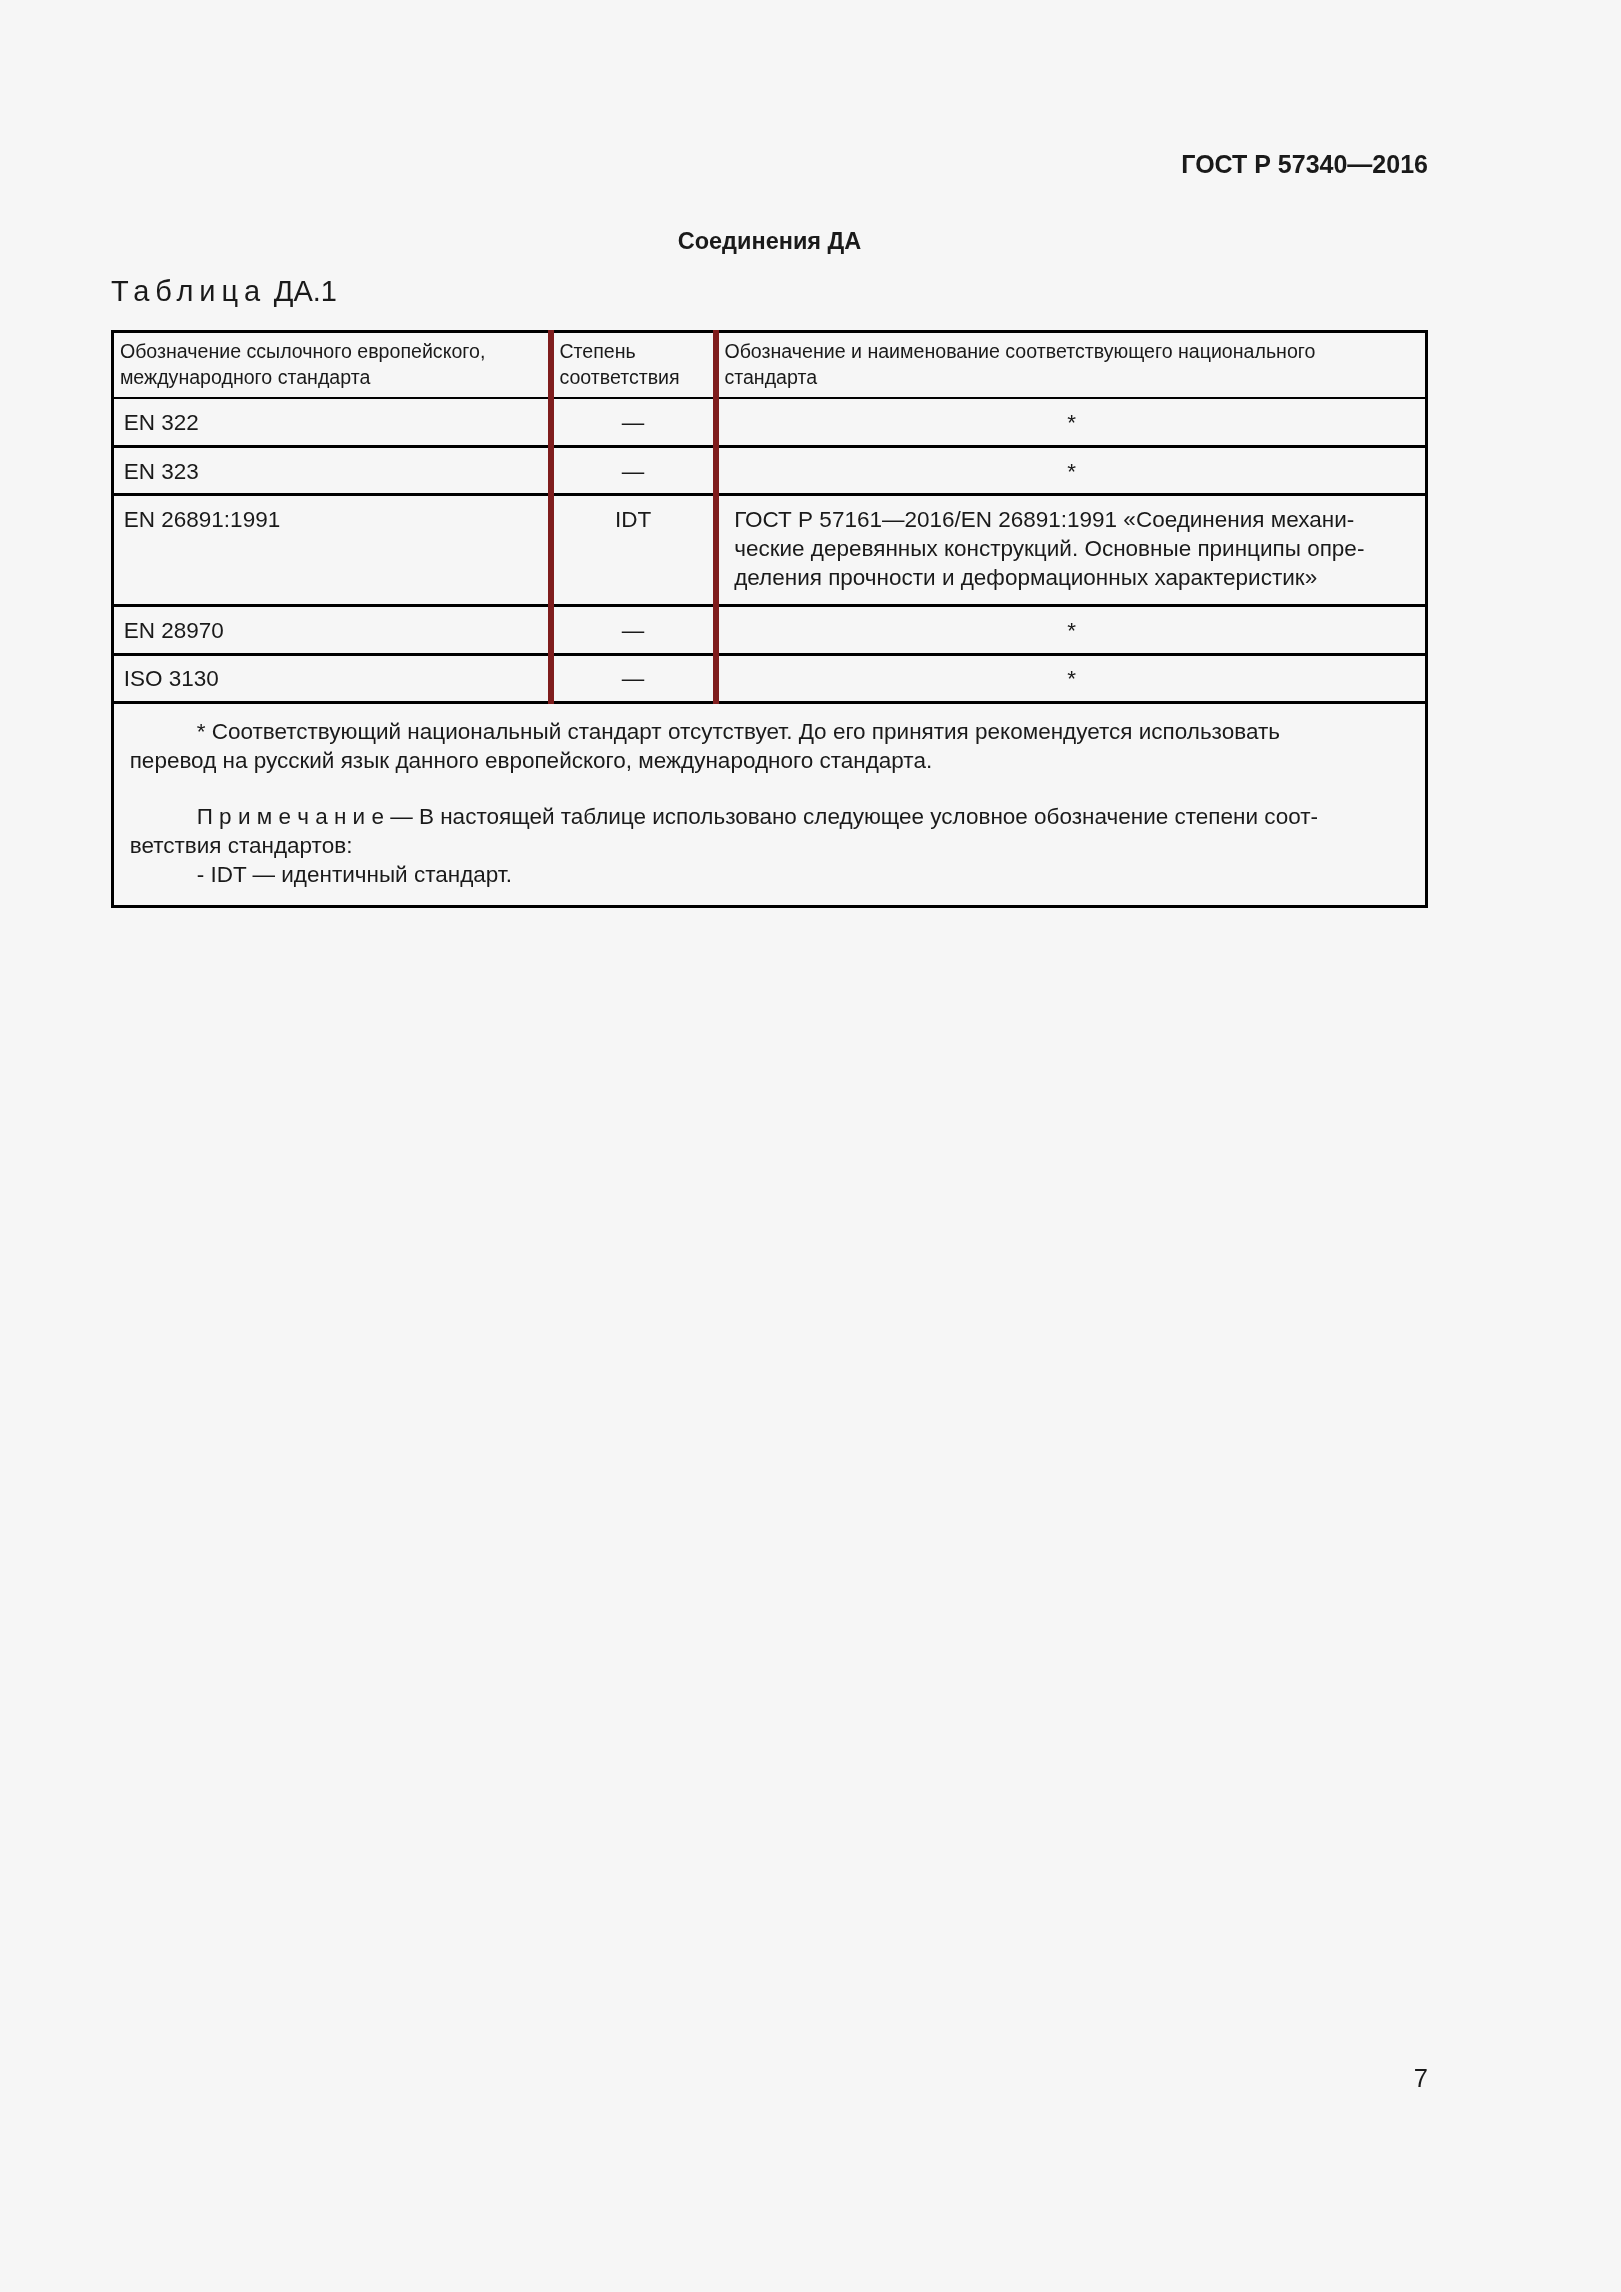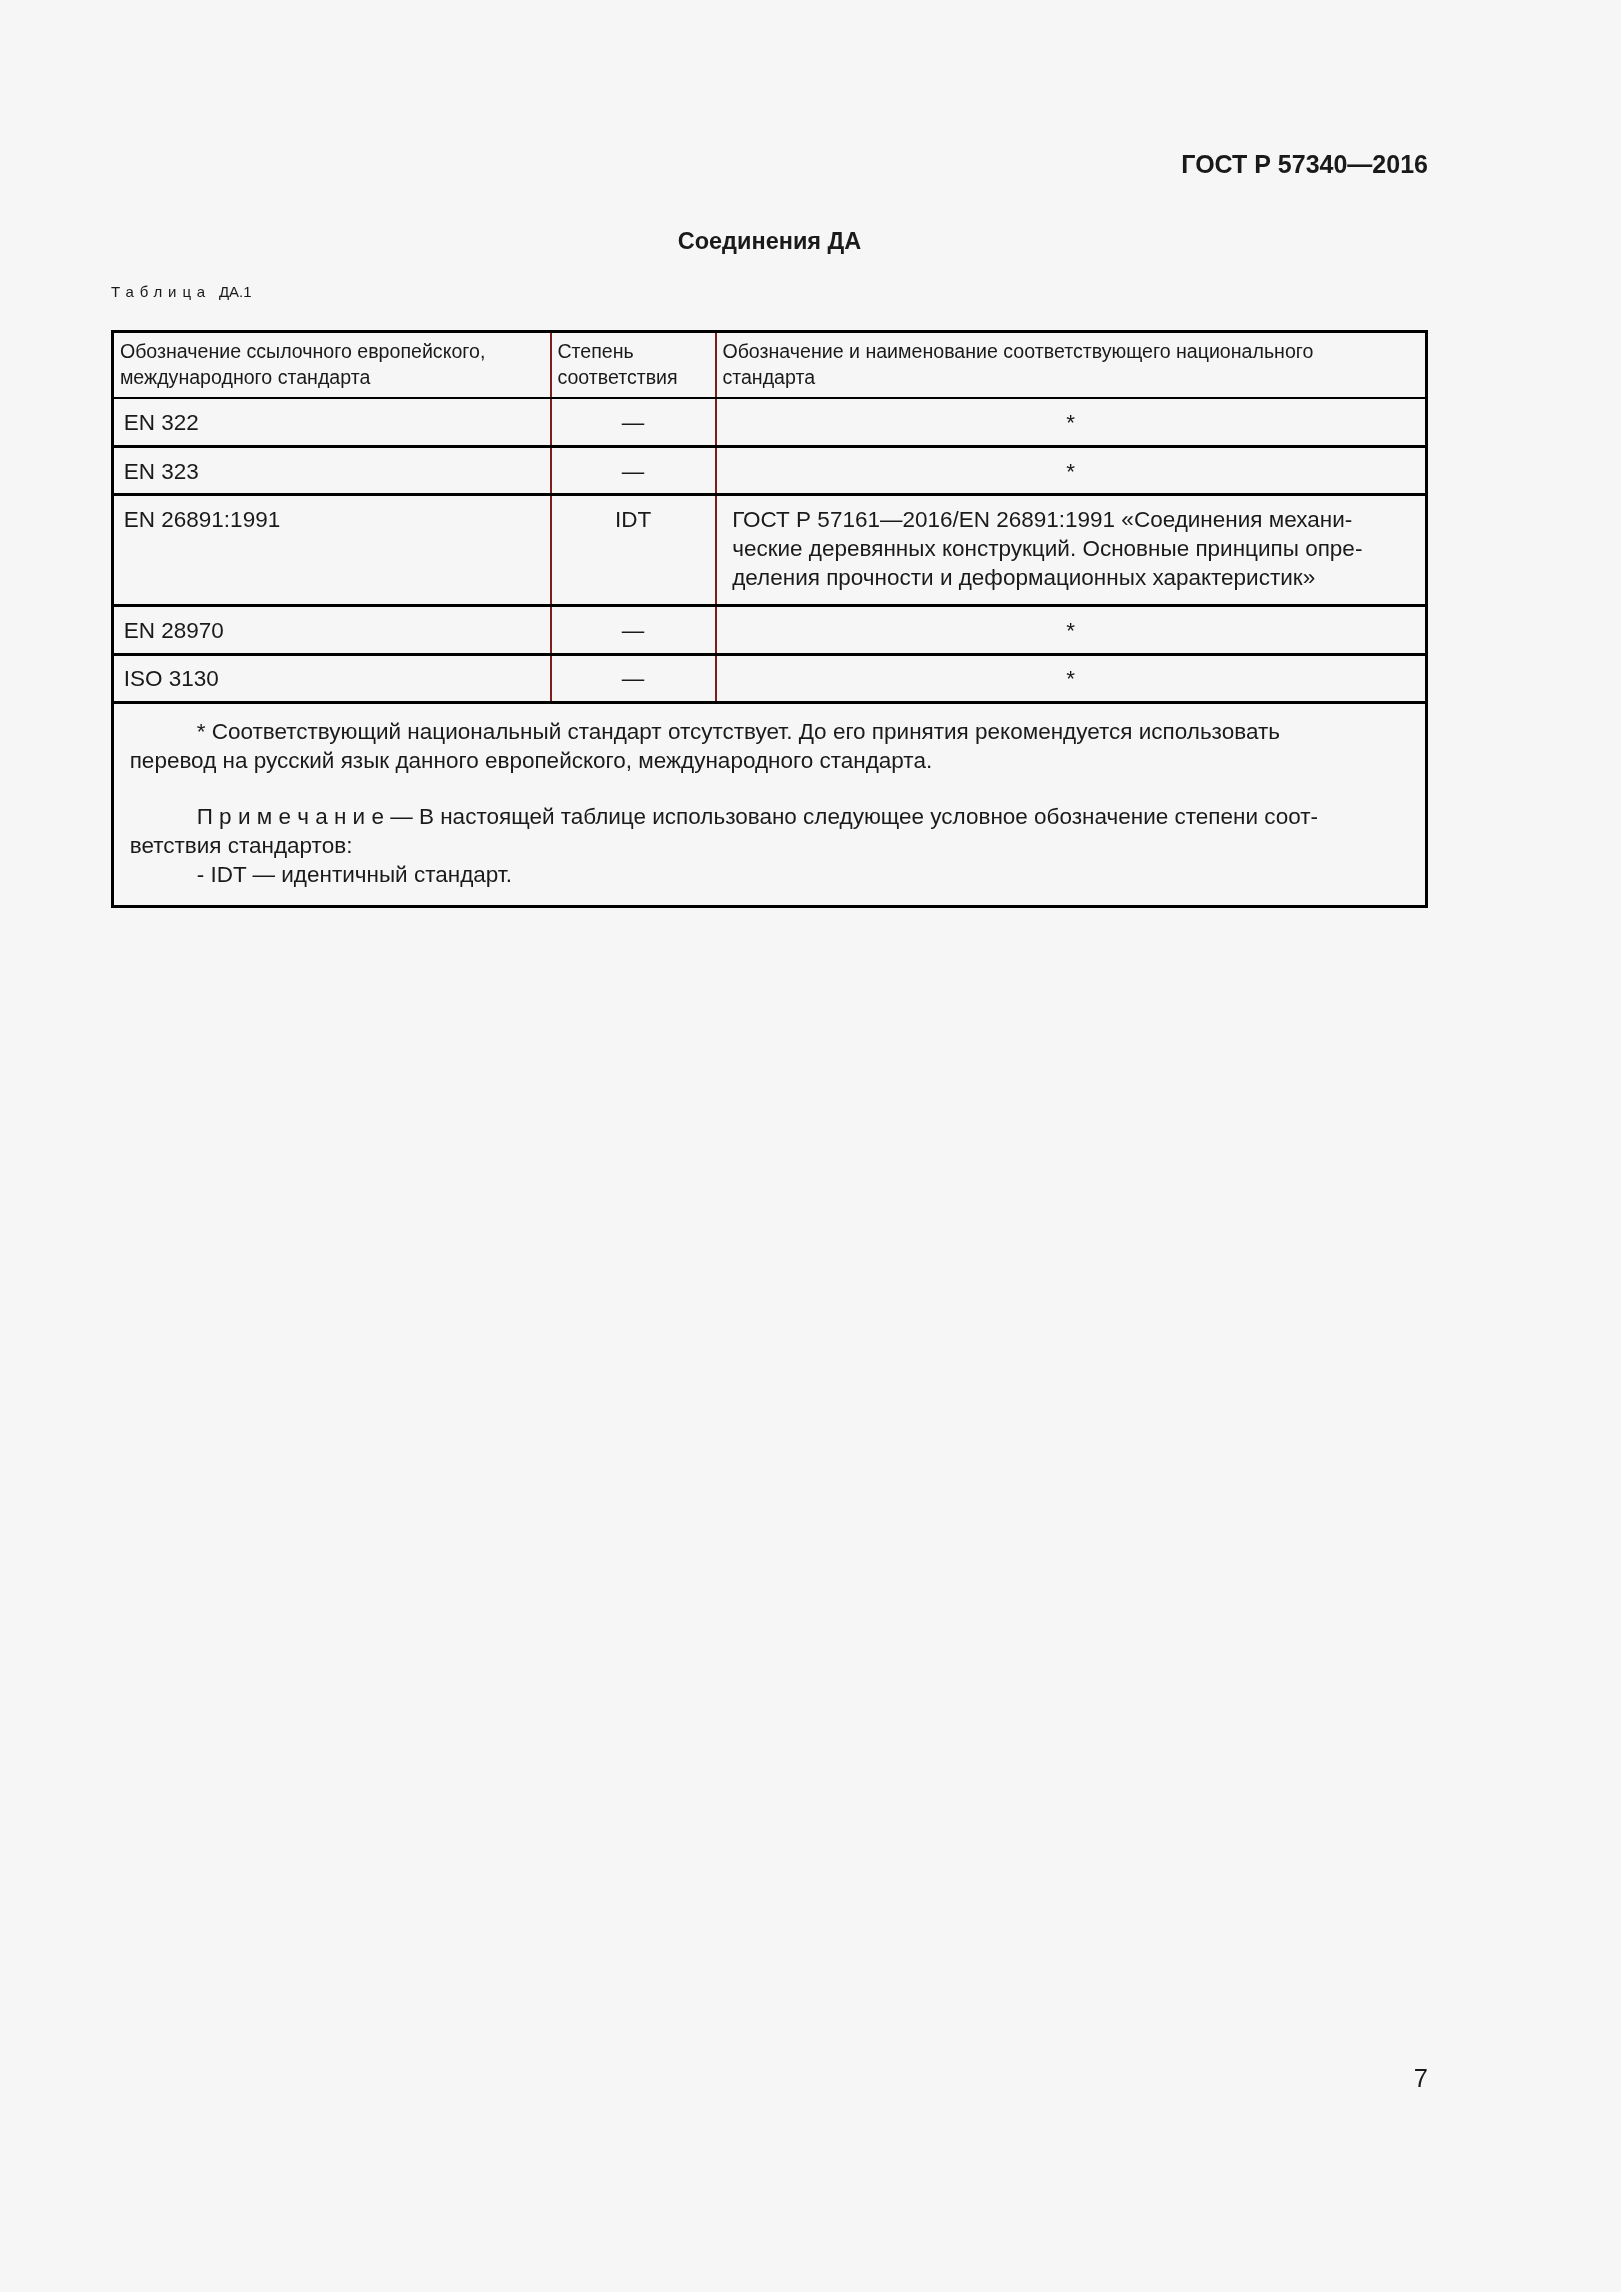--- a/index.html
+++ b/index.html
@@ -33,21 +33,21 @@
   .title {
     margin: 84px 0 0 0;
     text-align: center;
     font-weight: bold;
     font-size: 23.5px;
     line-height: 36px;
     white-space: pre-line;
   }
   .table-label {
     margin-top: 19.6px;
-    font-size: 15px;
+    font-size: 29px;
     line-height: 29px;
   }
   .tl-word { letter-spacing: 5.9px; }
   .tl-num { margin-left: 7.8px; }
 
   table.std {
     margin-top: 23.5px;
     width: 100%;
     border-collapse: collapse;
     border: 3.9px solid #000;
@@ -63,21 +63,21 @@
     border-bottom: 2px solid #000;
     white-space: pre-line;
   }
   table.std td {
     font-size: 22.5px;
     line-height: 29px;
     vertical-align: top;
     padding: 8.8px 9.8px 7.8px 9.8px;
     border-bottom: 3.9px solid #000;
   }
-  .vline { border-left: 2px solid #7f1d1d; }
+  .vline { border-left: 6px solid #7f1d1d; }
   td.c1 { padding-left: 59px; }
   td.c2, td.c3 { text-align: center; }
   td.c3.left-text {
     text-align: left;
     white-space: pre-line;
     padding: 8.8px 7.8px 11.8px 15.7px;
   }
   tr.notes-row td {
     border-bottom: none;
     padding: 12.7px 15.7px 15.7px 15.7px;

